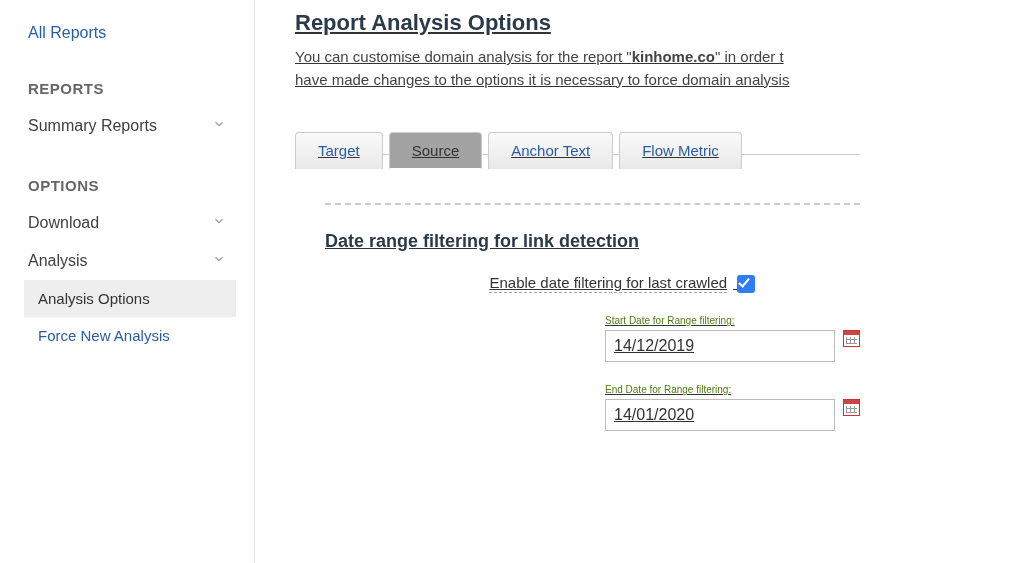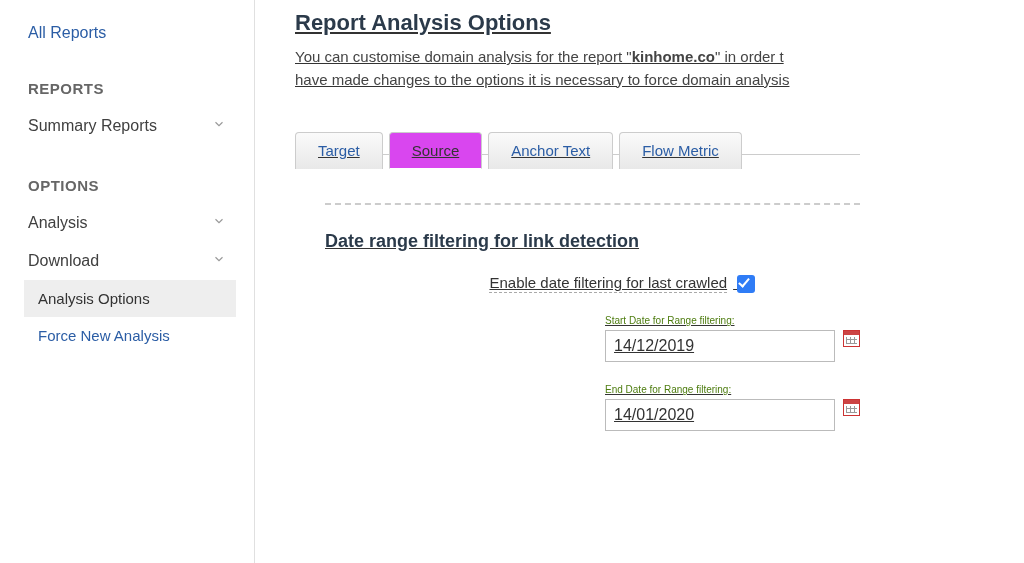--- a/index.html
+++ b/index.html
@@ -13,21 +13,21 @@
     .sub-items { margin-left: 6px; }
     .sub-item { color: #333; font-size: 15px; padding: 10px 14px; border-radius: 0; cursor: pointer; }
     .sub-item.active { background: #eeeeee; color: #333; }
     .sub-item.link { color: #2b5da5; }
     .main { flex: 1; padding: 10px 0 0 40px; text-decoration: underline; }
     .page-title { color: #2b3a4a; font-size: 22px; font-weight: bold; margin-bottom: 10px; }
     .intro { color: #444; font-size: 15px; line-height: 1.5; margin-bottom: 26px; }
     .intro b { font-weight: bold; }
     .tabs { display: flex; border-bottom: 1px solid #ccc; }
     .tab { background: linear-gradient(#fafafa,#e8e8e8); border: 1px solid #ccc; border-bottom: none; border-radius: 4px 4px 0 0; padding: 9px 22px; margin-right: 6px; color: #2b5da5; font-size: 15px; cursor: pointer; position: relative; top: 15px; }
-    .tab.active { background: #d946ef; color: #333; border-bottom: 1px solid #fff; }
+    .tab.active { background: #a3a3a3; color: #333; border-bottom: 1px solid #fff; }
     .panel { padding: 30px 0 0 30px; }
     .panel-heading { color: #2b3a4a; font-size: 19px; font-weight: bold; margin-bottom: 16px; }
     .dashed-sep { border: none; border-top: 2px dashed #ccc; margin: 18px 0 26px 0; }
     .sub-heading { color: #2b3a4a; font-size: 18px; font-weight: bold; margin-bottom: 22px; }
     .enable-row { text-align: right; padding-right: 105px; margin-bottom: 22px; }
     .enable-label { color: #333; font-size: 15px; border-bottom: 1px dashed #aaa; padding-bottom: 1px; margin-right: 6px; }
     .checkbox { width: 18px; height: 18px; display: inline-block; vertical-align: middle; background: #2f7cf6; border-radius: 3px; position: relative; }
     .checkbox::after { content: ""; position: absolute; left: 4px; top: 1px; width: 4px; height: 9px; border: solid #fff; border-width: 0 2.5px 2.5px 0; transform: rotate(40deg); }
     .field-group { padding-left: 280px; margin-bottom: 22px; }
     .field-label { color: #4d7c0f; font-size: 10px; margin-bottom: 4px; }
@@ -49,29 +49,29 @@
       <span>Summary Reports</span>
       <span class="chevron">
         <svg width="14" height="14" viewBox="0 0 24 24" fill="none" stroke="#999" stroke-width="2">
             <polyline points="6 9 12 15 18 9"></polyline>
           </svg>
       </span>
     </div>
 
     <div class="section-header">OPTIONS</div>
     <div class="menu-item">
-      <span>Analysis</span>
+      <span>Download</span>
       <span class="chevron">
         <svg width="14" height="14" viewBox="0 0 24 24" fill="none" stroke="#999" stroke-width="2">
             <polyline points="6 9 12 15 18 9"></polyline>
           </svg>
       </span>
     </div>
     <div class="menu-item">
-      <span>Download</span>
+      <span>Analysis</span>
       <span class="chevron">
         <svg width="14" height="14" viewBox="0 0 24 24" fill="none" stroke="#999" stroke-width="2">
             <polyline points="6 9 12 15 18 9"></polyline>
           </svg>
       </span>
     </div>
     <div class="sub-items">
       <div class="sub-item active">Analysis Options</div>
       <div class="sub-item link">Force New Analysis</div>
     </div>

